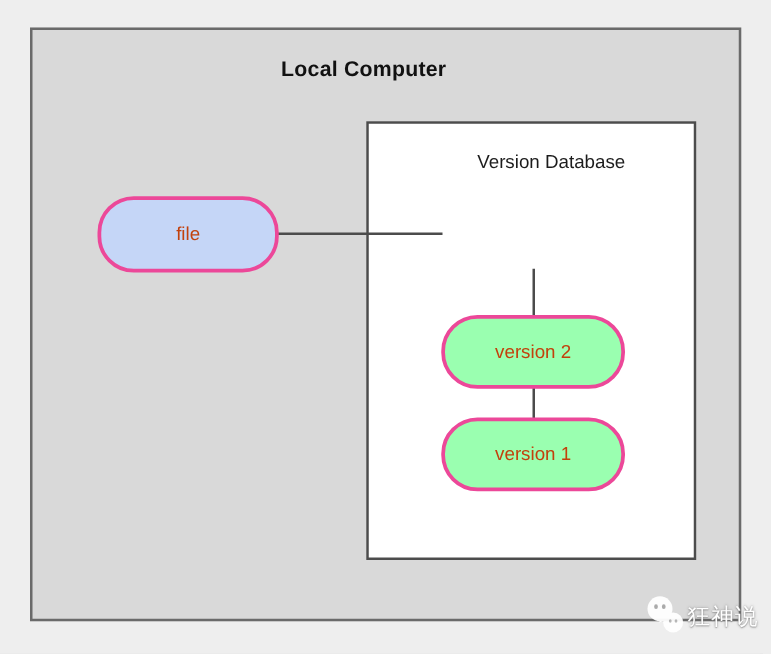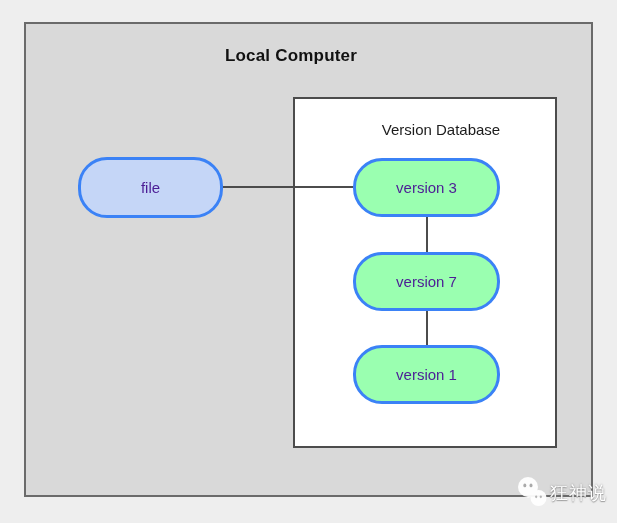--- a/index.html
+++ b/index.html
@@ -50,38 +50,38 @@
   .connector { position: absolute; background: #4c4c4c; z-index: 2; }
   .connector.h { left: 222px; top: 186px; width: 132px; height: 2px; }
   .connector.v1 { left: 426px; top: 215px; width: 2px; height: 39px; }
   .connector.v2 { left: 426px; top: 309px; width: 2px; height: 38px; }
   .node {
     position: absolute;
     display: flex;
     align-items: center;
     justify-content: center;
     font-size: 15px;
-    color: #4c1d95;
-    border: 3px solid #3b82f6;
+    color: #c2410c;
+    border: 3px solid #ec4899;
     border-radius: 29px;
     z-index: 3;
   }
   .file-node {
     left: 78px; top: 157px;
     width: 145px; height: 61px;
     background: #c5d6f7;
   }
   .version-node {
     left: 353px;
     width: 147px; height: 59px;
     background: #9affb0;
   }
   .v3 { top: 158px; }
   .v2 { top: 252px; }
-  .v1 { top: 345px; }
+  .v1 { top: 334px; }
   .watermark {
     position: absolute;
     left: 516px; top: 476px;
     display: flex;
     align-items: center;
     z-index: 5;
   }
   .watermark-icon { width: 34px; height: 34px; opacity: 0.95; }
   .watermark-text {
     font-size: 18px;
@@ -104,23 +104,22 @@
   <div class="db-box"></div>
 
   <div class="section-label db-label">Version Database</div>
 
   <div class="connector h"></div>
   <div class="connector v1"></div>
   <div class="connector v2"></div>
 
   <div class="node file-node">file</div>
 
-  <div class="node version-node v3">version 3</div>
 
-  <div class="node version-node v2">version 7</div>
+  <div class="node version-node v2">version 2</div>
 
   <div class="node version-node v1">version 1</div>
 
   <div class="watermark">
     <svg class="watermark-icon" viewBox="0 0 34 34" xmlns="http://www.w3.org/2000/svg">
       <circle cx="12" cy="11" r="10" fill="#ffffff"></circle>
       <ellipse cx="8.8" cy="9.4" rx="1.5" ry="1.9" fill="#a8a8a8"></ellipse>
       <ellipse cx="15.0" cy="9.4" rx="1.5" ry="1.9" fill="#a8a8a8"></ellipse>
       <path d="M14 18 L11 22 L16.5 20.5 Z" fill="#ffffff"></path>
       <circle cx="22.5" cy="22" r="8" fill="#ffffff"></circle>

